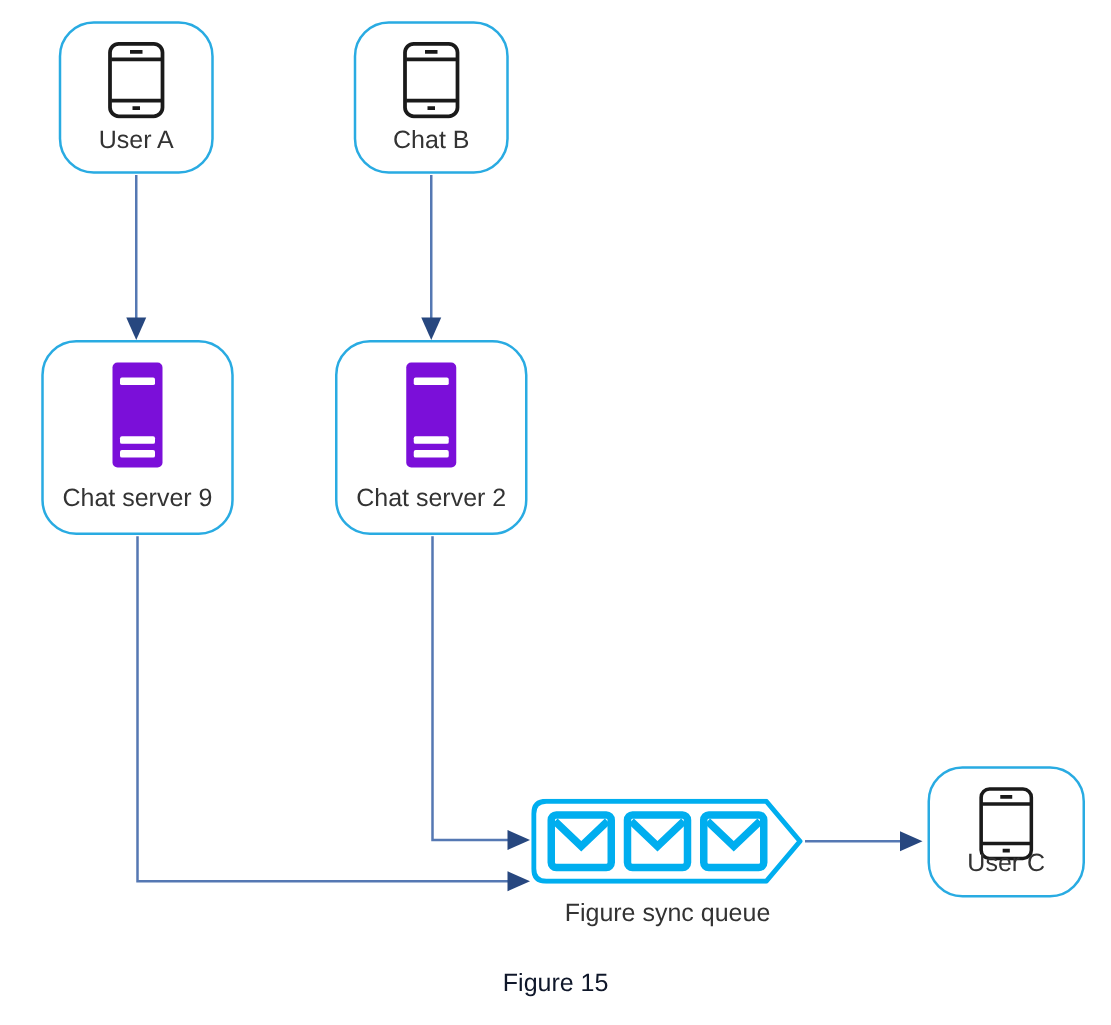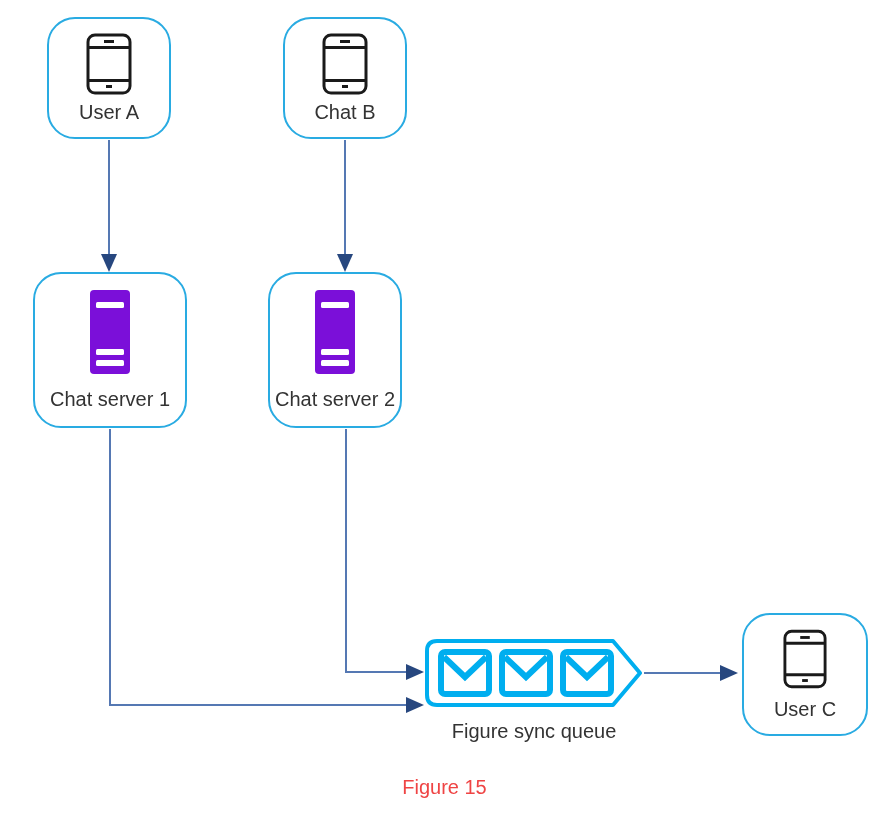--- a/index.html
+++ b/index.html
@@ -54,21 +54,21 @@
     left:420px;top:720px;width:228px;
     text-align:center;
     color:var(--label-text);
     font-size:20px;
     white-space:nowrap;
   }
   .caption{
     position:absolute;
     left:0;top:776px;width:889px;
     text-align:center;
-    color:#ef4444;
+    color:#0f172a;
     font-size:20px;
   }
 </style>
 </head>
 <body>
 
 <div class="canvas">
 
   <svg class="edges" viewBox="0 0 889 820">
     <g>
@@ -115,24 +115,24 @@
     <span class="label">Chat B</span>
   </div>
 
   <div class="node server-node" style="left:33px;top:272px;width:154px;height:156px;">
     <svg class="icon" width="42" height="86" viewBox="0 0 42 86">
       <rect x="1" y="1" width="40" height="84" rx="4" style="fill:var(--server-fill)"></rect>
       <rect x="7" y="13" width="28" height="6" rx="1.5" style="fill:#ffffff"></rect>
       <rect x="7" y="60" width="28" height="6" rx="1.5" style="fill:#ffffff"></rect>
       <rect x="7" y="71" width="28" height="6" rx="1.5" style="fill:#ffffff"></rect>
     </svg>
-    <span class="label">Chat server 1</span>
+    <span class="label">Chat server 9</span>
   </div>
 
-  <div class="node server-node" style="left:268px;top:272px;width:134px;height:156px;">
+  <div class="node server-node" style="left:268px;top:272px;width:154px;height:156px;">
     <svg class="icon" width="42" height="86" viewBox="0 0 42 86">
       <rect x="1" y="1" width="40" height="84" rx="4" style="fill:var(--server-fill)"></rect>
       <rect x="7" y="13" width="28" height="6" rx="1.5" style="fill:#ffffff"></rect>
       <rect x="7" y="60" width="28" height="6" rx="1.5" style="fill:#ffffff"></rect>
       <rect x="7" y="71" width="28" height="6" rx="1.5" style="fill:#ffffff"></rect>
     </svg>
     <span class="label">Chat server 2</span>
   </div>
 
   <div class="queue-wrap">
@@ -147,21 +147,21 @@
         <polyline points="80,18 101,38 122,18" style="fill:none;stroke:var(--queue-accent);stroke-width:6"></polyline>
       </g>
       <g>
         <rect x="138" y="13" width="48" height="42" rx="4" style="fill:none;stroke:var(--queue-accent);stroke-width:6"></rect>
         <polyline points="141,18 162,38 183,18" style="fill:none;stroke:var(--queue-accent);stroke-width:6"></polyline>
       </g>
     </svg>
   </div>
   <div class="queue-label">Figure sync queue</div>
 
-  <div class="node user-node" style="left:742px;top:613px;width:126px;height:123px;">
+  <div class="node user-node" style="left:742px;top:613px;width:126px;height:105px;">
     <svg class="icon" width="44" height="60" viewBox="0 0 46 62">
       <rect x="2" y="2" width="42" height="58" rx="7" style="fill:none;stroke:var(--phone-outline);stroke-width:3"></rect>
       <line x1="18" y1="8.5" x2="28" y2="8.5" style="stroke:var(--phone-outline);stroke-width:3"></line>
       <line x1="3" y1="14.5" x2="43" y2="14.5" style="stroke:var(--phone-outline);stroke-width:3"></line>
       <line x1="3" y1="47.5" x2="43" y2="47.5" style="stroke:var(--phone-outline);stroke-width:3"></line>
       <line x1="20" y1="53.5" x2="26" y2="53.5" style="stroke:var(--phone-outline);stroke-width:3"></line>
     </svg>
     <span class="label">User C</span>
   </div>
 

